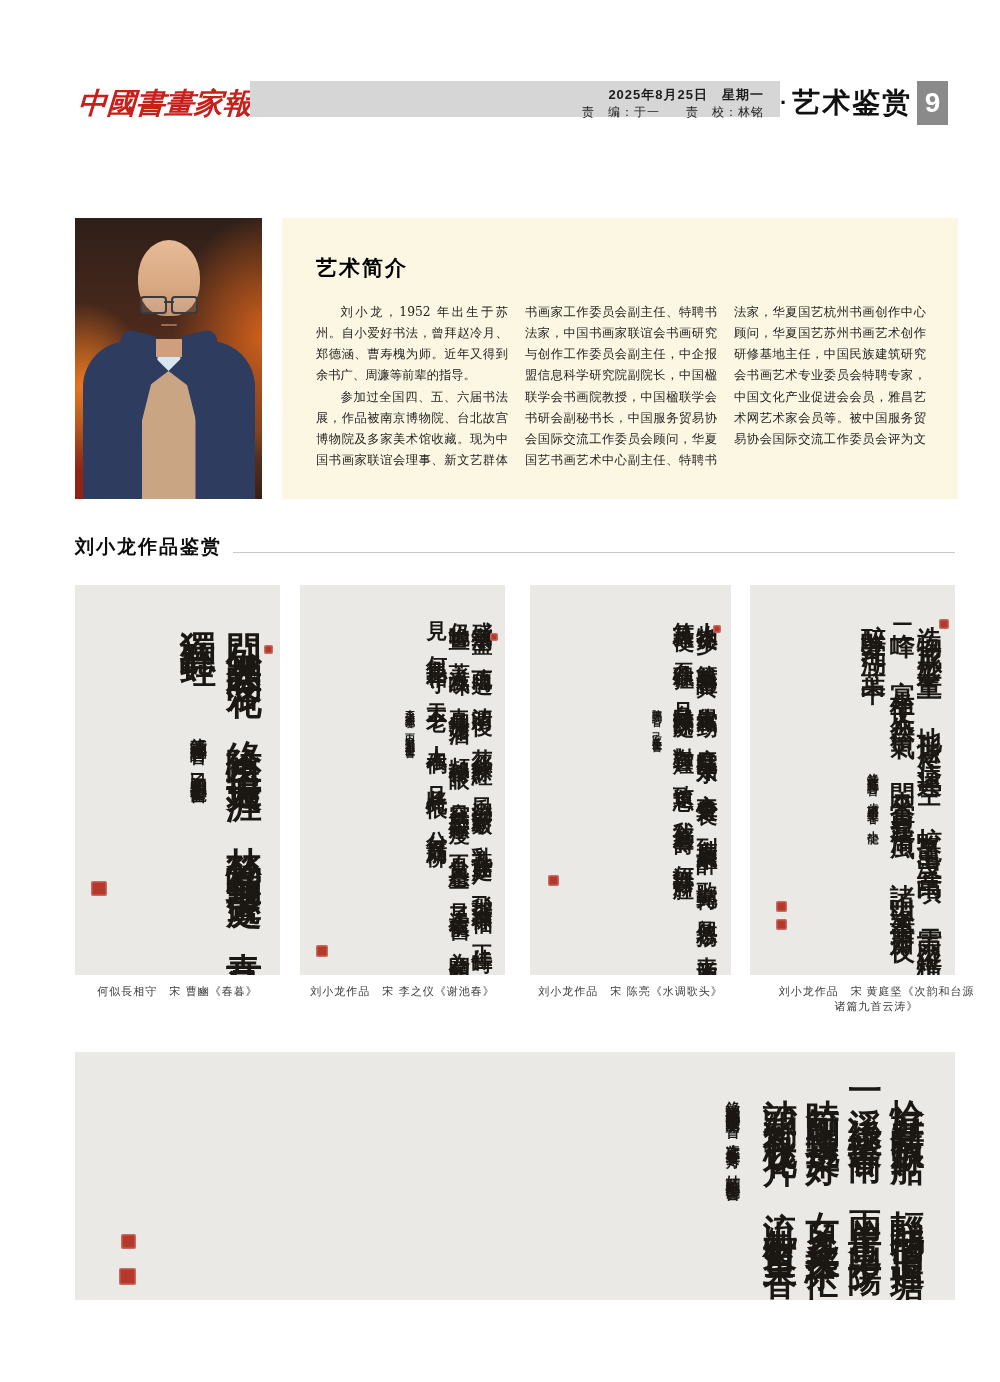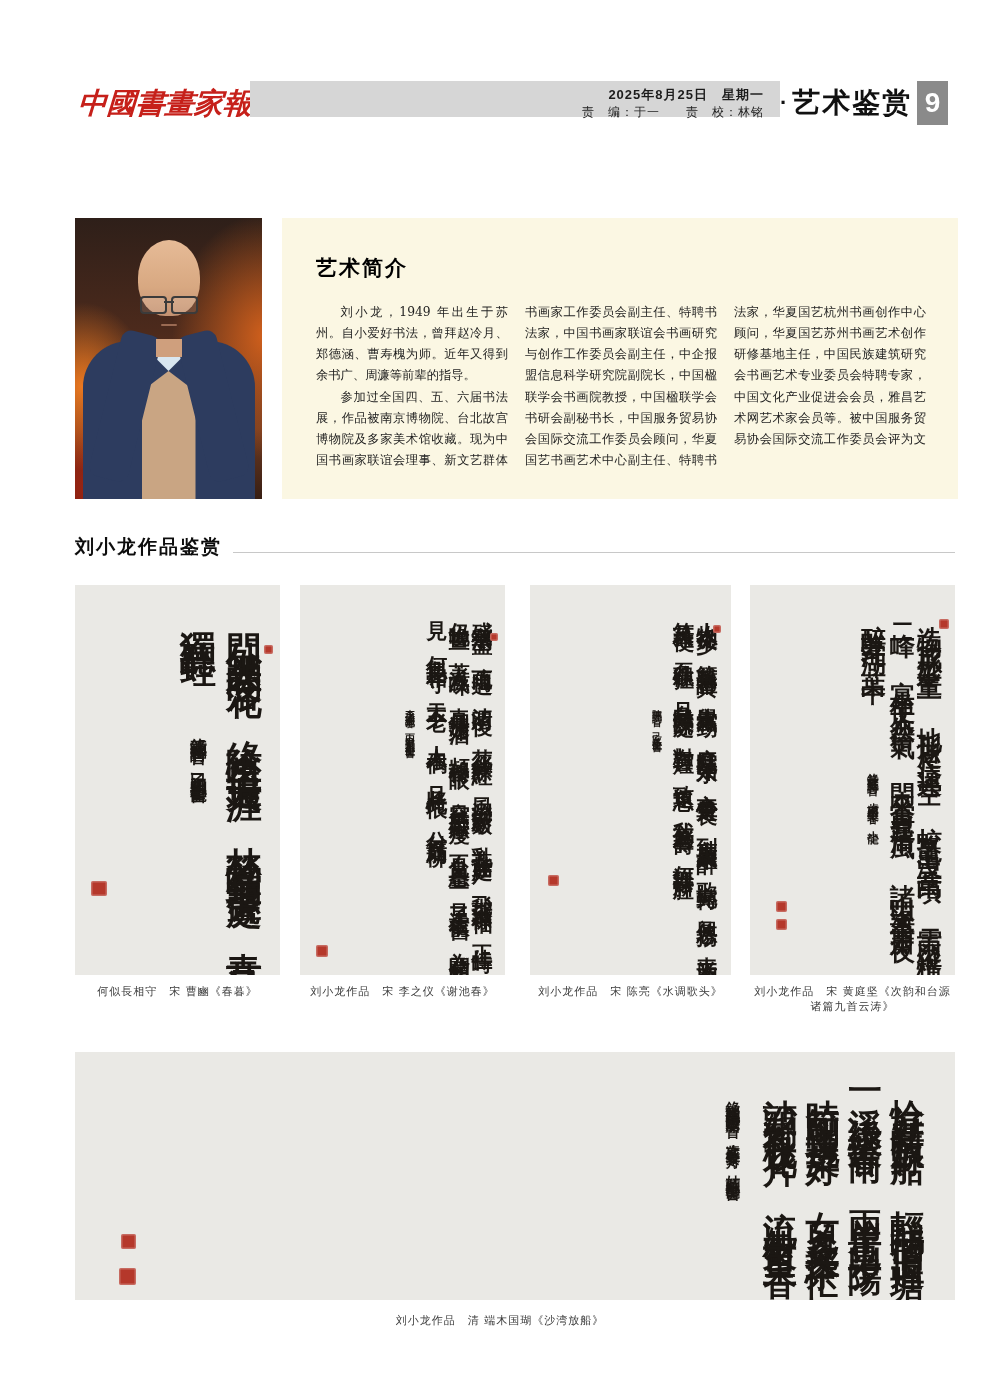--- a/index.html
+++ b/index.html
@@ -85,21 +85,21 @@
   .c5{font-size:34px;letter-spacing:9px;line-height:1.25;padding:20px 26px;}
   .c5 .sig{margin-top:18px;font-size:0.42em;margin-right:18px;}
 
   .seal{position:absolute;background:#b5382b;border-radius:2px;box-shadow:inset 0 0 0 1.5px rgba(255,255,255,.25);}
 
   .caption{position:absolute;top:984px;font-size:11px;color:#3a3a3a;letter-spacing:1px;text-align:center;
            font-family:"DejaVu Serif",serif;}
   .cap1{left:75px;width:205px;}
   .cap2{left:300px;width:205px;}
   .cap3{left:530px;width:201px;}
-  .cap4{left:750px;width:205px;}
+  .cap4{left:774px;width:205px;font-family:Liberation Serif, serif;}
   .caption-bottom{position:absolute;left:0;top:1313px;width:1000px;text-align:center;
                   font-size:11px;color:#3a3a3a;letter-spacing:1px;font-family:"DejaVu Serif",serif;}
 </style>
 </head>
 <body>
 
 <div class="page">
 
   <div class="masthead">中國書畫家報</div>
   <div class="header-bar">
@@ -128,21 +128,21 @@
         <div class="p-lens"></div>
         <div class="p-bridge"></div>
       </div>
       <div class="p-mouth"></div>
     </div>
   </div>
 
   <div class="intro-box">
     <div class="intro-heading">艺术简介</div>
     <div class="intro-columns">
-      <p>刘小龙，1949 年出生于苏州。自小爱好书法，曾拜赵冷月、郑德涵、曹寿槐为师。近年又得到余书广、周濂等前辈的指导。</p>
+      <p>刘小龙，1952 年出生于苏州。自小爱好书法，曾拜赵冷月、郑德涵、曹寿槐为师。近年又得到余书广、周濂等前辈的指导。</p>
       <p>参加过全国四、五、六届书法展，作品被南京博物院、台北故宫博物院及多家美术馆收藏。现为中国书画家联谊会理事、新文艺群体书画家工作委员会副主任、特聘书法家，中国书画家联谊会书画研究与创作工作委员会副主任，中企报盟信息科学研究院副院长，中国楹联学会书画院教授，中国楹联学会书研会副秘书长，中国服务贸易协会国际交流工作委员会顾问，华夏国艺书画艺术中心副主任、特聘书法家，华夏国艺杭州书画创作中心顾问，华夏国艺苏州书画艺术创作研修基地主任，中国民族建筑研究会书画艺术专业委员会特聘专家，中国文化产业促进会会员，雅昌艺术网艺术家会员等。被中国服务贸易协会国际交流工作委员会评为文化强国·让中国艺术走向世界“当代书画艺术大使”。</p>
 
     </div>
   </div>
 
   <div class="gallery-heading">刘小龙作品鉴赏</div>
   <div class="gallery-rule"></div>
 
   <div class="panel panel1">
     <div class="calli c1">
@@ -182,15 +182,14 @@
   <div class="caption cap3">刘小龙作品　宋 陈亮《水调歌头》</div>
   <div class="caption cap4">刘小龙作品　宋 黄庭坚《次韵和台源诸篇九首云涛》</div>
 
   <div class="bottom-work">
     <div class="calli c5">
       <span>恰好新晴放野船 輕鷗個個出迴塘 一溪綠水皆春雨 兩岸青山半夕陽 時節剛逢挑菜好 女兒多見採茶忙 沙頭剩有桃花片 流出村來百里香</span><span class="sig">錄端木國瑚詩沙灣放船一首 歲次己亥年冬月 姑蘇劉小龍書</span>
     </div>
     <div class="seal" style="left:46px;top:182px;width:15px;height:15px;"></div>
     <div class="seal" style="left:44px;top:216px;width:17px;height:17px;"></div>
   </div>
-  <div class="caption-bottom">刘小龙作品　清 端木国瑚《沙湾放船》</div>
 
 </div>
 
 </body></html>

